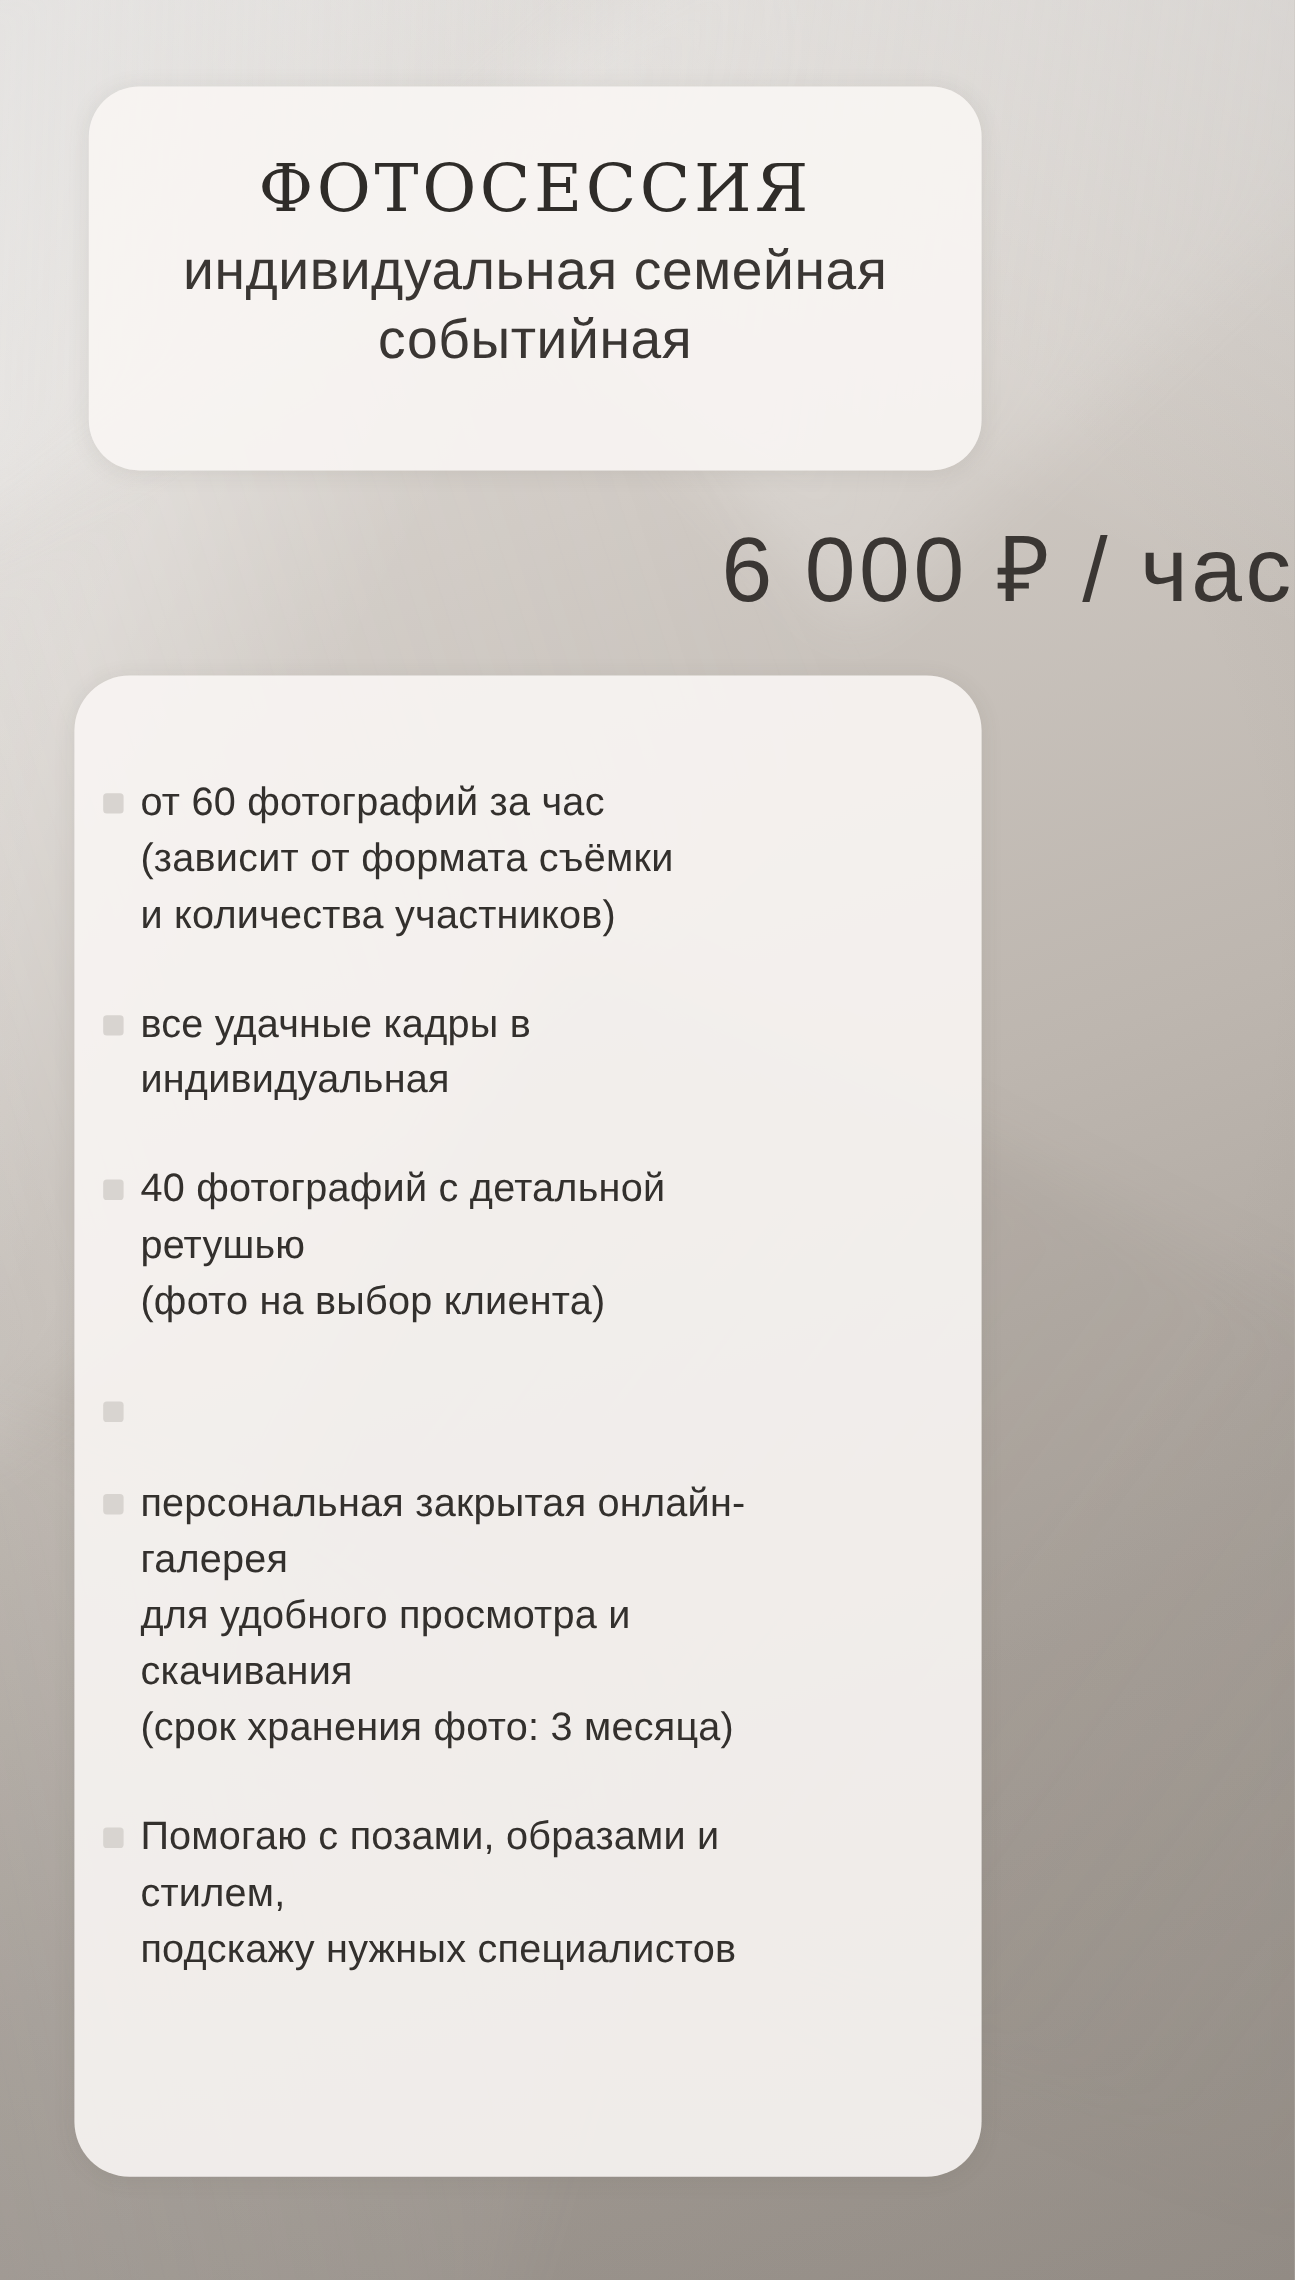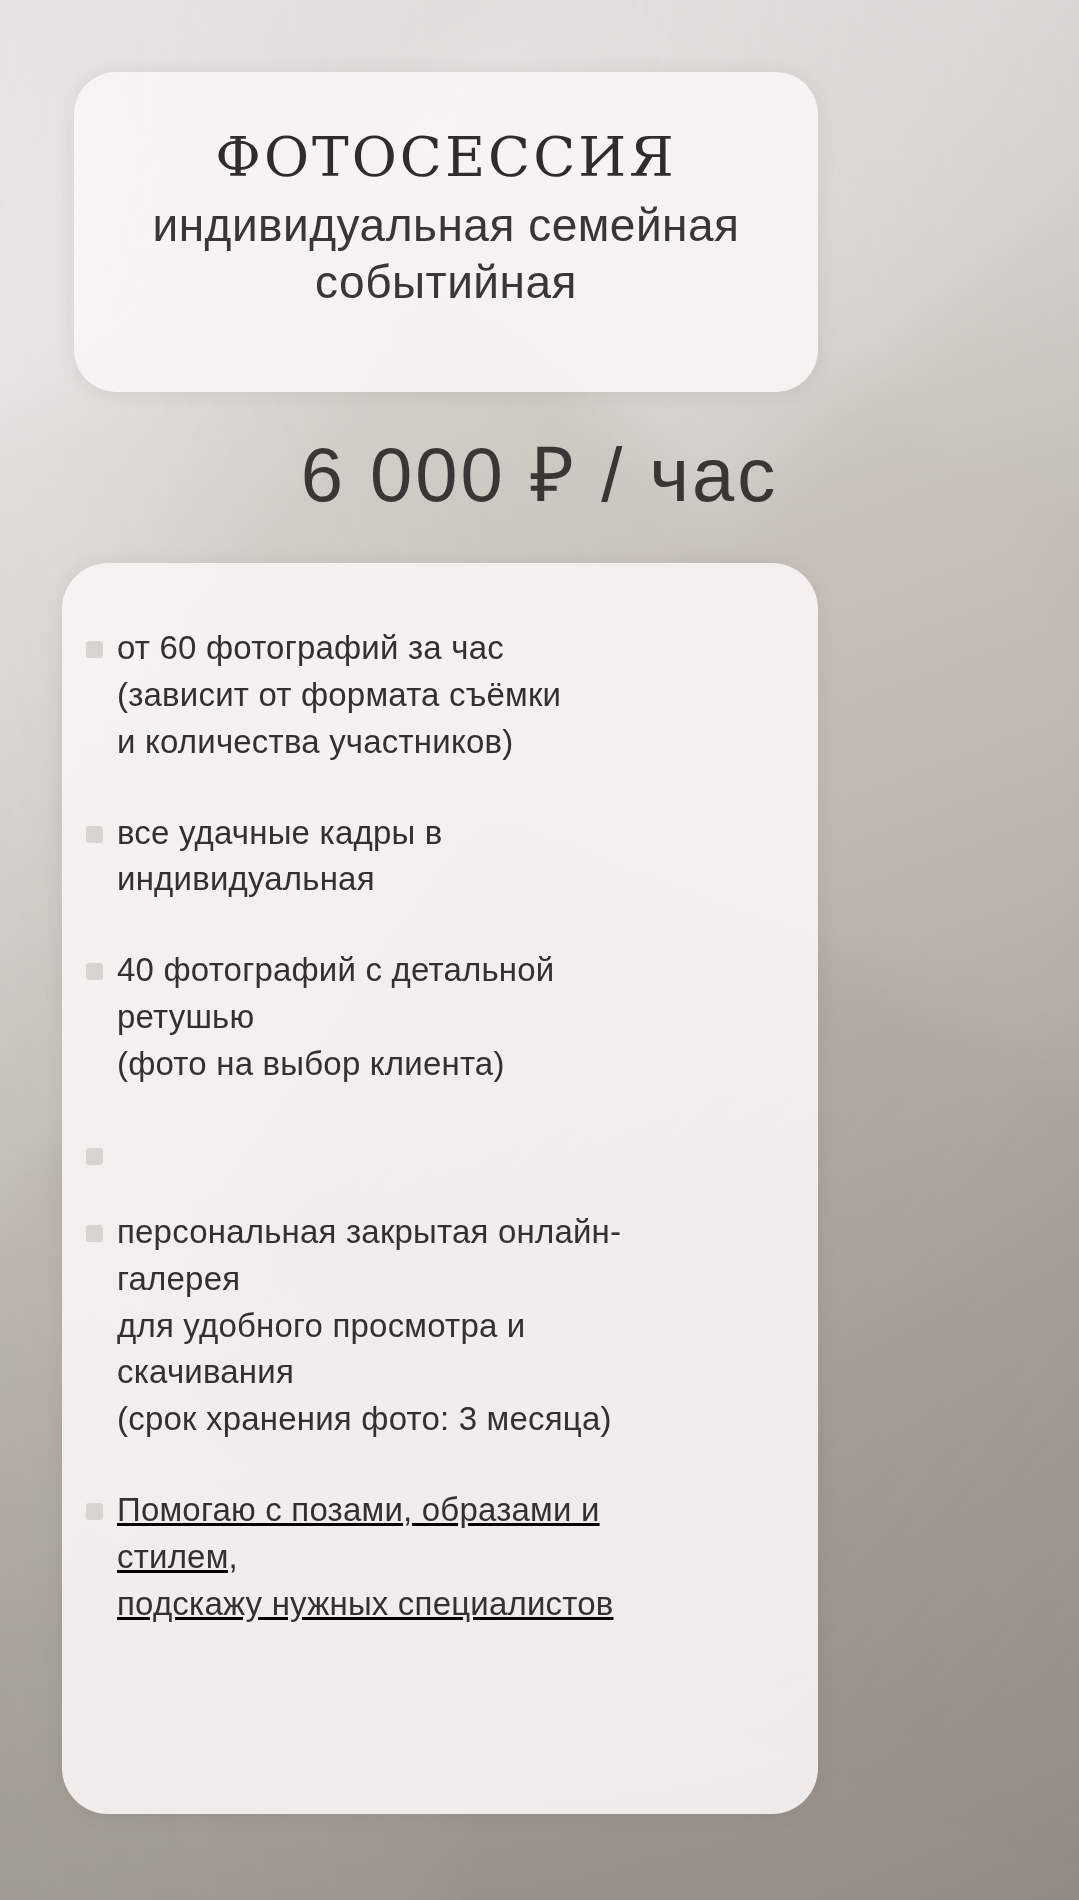--- a/index.html
+++ b/index.html
@@ -110,37 +110,37 @@
     letter-spacing: .5px;
     color: #3a3633;
     padding-top: 12px;
   }
 
   
   .price {
     position: absolute;
     left: 0; right: 0;
     top: 420px;
-    text-align: center;
+    text-align: right;
     font-family: "Liberation Sans", sans-serif;
     font-weight: 300;
     font-size: 76px;
     letter-spacing: 3px;
     color: #3a3633;
   }
 
   
   .list {
     position: absolute;
     left: 62px;
     top: 563px;
     width: 621px;
     height: 1251px;
     box-sizing: border-box;
-    padding: 62px 24px 40px 24px;
+    padding: 82px 24px 40px 24px;
   }
   .bullet-row {
     display: flex;
     align-items: flex-start;
     margin-bottom: 44px;
   }
   .bullet-box {
     flex: 0 0 auto;
     width: 17px;
     height: 17px;
@@ -151,21 +151,21 @@
   }
   .bullet-text {
     font-family: "Liberation Sans", sans-serif;
     font-weight: 300;
     font-size: 33px;
     line-height: 1.42;
     color: #33302d;
     white-space: pre-line;
     letter-spacing: .2px;
   }
-  .bullet-row:last-child { margin-bottom: 0; text-decoration: underline; }
+  .bullet-row:last-child { margin-bottom: 0; }
 </style>
 </head>
 <body>
 
 <div class="poster">
   <div class="streak s1"></div>
   <div class="streak s2"></div>
   <div class="streak s3"></div>
   <div class="streak s4"></div>
   <div class="streak s5"></div>

